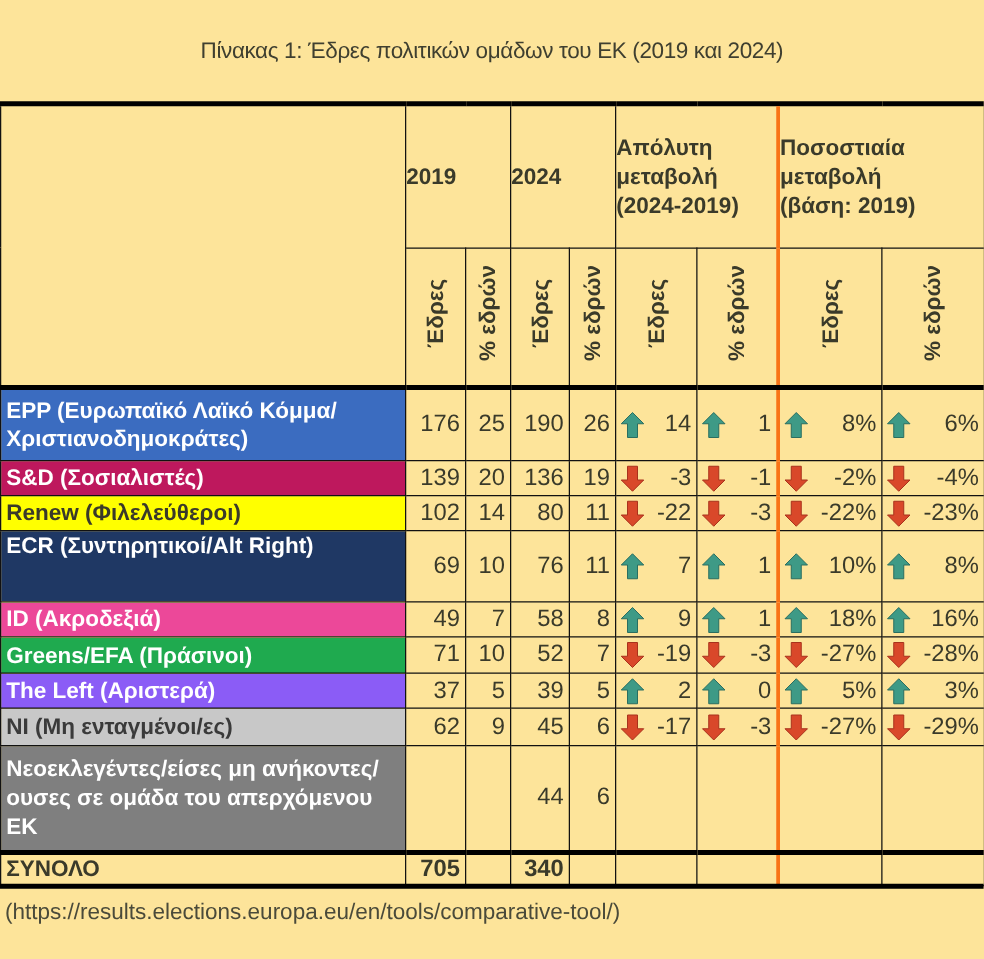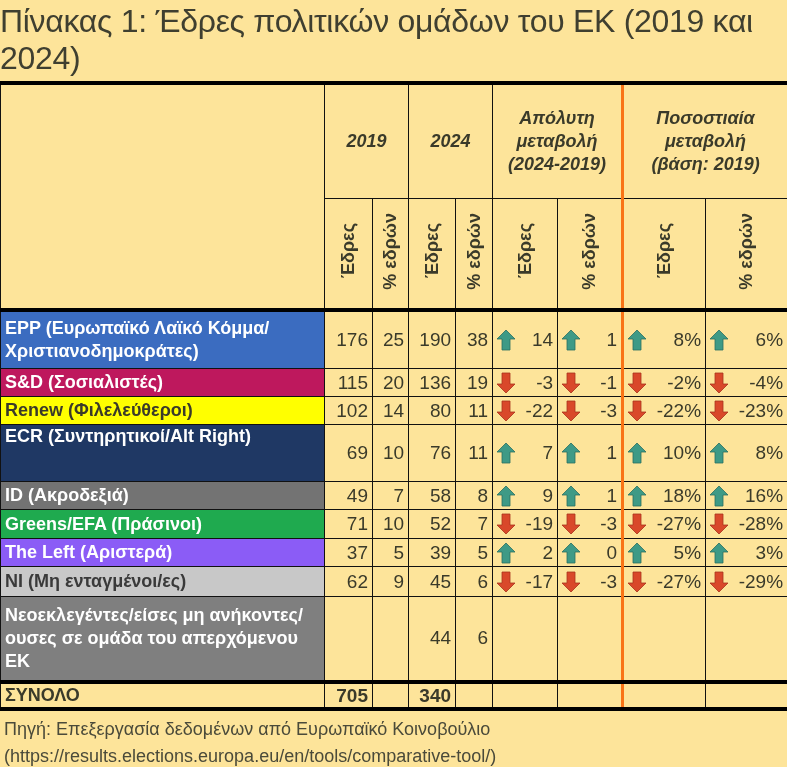--- a/index.html
+++ b/index.html
@@ -1,21 +1,21 @@
 <!DOCTYPE html>
 <html><head>
 <meta charset="utf-8">
 <style>
   html,body{margin:0;padding:0;}
   body{width:787px;height:767px;background:#fde49a;font-family:"Liberation Sans",sans-serif;color:#3a3a2a;overflow:hidden;position:relative;}
-  .title{position:absolute;left:0;top:0;width:787px;height:80px;display:flex;align-items:center;justify-content:center;font-size:32px;color:#3f3f30;letter-spacing:-0.3px;}
+  .title{position:absolute;left:0;top:0;width:787px;height:80px;display:flex;align-items:center;justify-content:center;font-size:18px;color:#3f3f30;letter-spacing:-0.3px;}
   table{position:absolute;left:0;top:81px;border-collapse:collapse;table-layout:fixed;width:787px;}
   td,th{border:1px solid #111;padding:0;overflow:hidden;}
   .thick-top{border-top:4px solid #000;}
-  .hdr{font-weight:bold;font-size:18px;text-align:center;color:#3a3a2a;line-height:23px;font-style:italic;}
+  .hdr{font-weight:bold;font-size:18px;text-align:left;color:#3a3a2a;line-height:23px;}
   .sub{height:109px;text-align:center;vertical-align:middle;}
   .vert{display:inline-block;writing-mode:vertical-rl;transform:rotate(180deg);font-weight:bold;font-size:18px;white-space:nowrap;}
   .lbl{font-weight:bold;font-size:18px;padding-left:4px;line-height:23px;vertical-align:middle;}
   .num{text-align:right;font-size:19px;padding-right:4px;vertical-align:middle;color:#3a3a2a;}
   .cell-arrow{position:relative;}
   .arrow{position:absolute;left:3px;top:50%;transform:translateY(-50%);width:20px;height:22px;}
   .bl{border-left:3px solid #f97316;}
   .footer{position:absolute;left:0;top:707px;width:787px;height:60px;padding-left:4px;font-size:18px;line-height:27px;color:#4a4a3a;border-top:4px solid #000;box-sizing:border-box;padding-top:5px;}
 </style>
 </head>
@@ -61,37 +61,37 @@
         <th class="sub bl"><span class="vert">Έδρες</span></th>
         <th class="sub"><span class="vert">% εδρών</span></th>
       </tr>
   </thead>
   <tbody id="tbody">
       <tr style="height: 59px;">
         <td class="lbl thick-top" style="background: rgb(59, 108, 192); color: rgb(255, 255, 255);">EPP (Ευρωπαϊκό Λαϊκό Κόμμα/Χριστιανοδημοκράτες)</td>
         <td class="num thick-top"><span>176</span></td>
         <td class="num thick-top"><span>25</span></td>
         <td class="num thick-top"><span>190</span></td>
-        <td class="num thick-top"><span>38</span></td>
+        <td class="num thick-top"><span>26</span></td>
         <td class="num thick-top cell-arrow"><span class="arrow"><svg viewBox="0 0 20 22" width="20" height="22">
               <path d="M10 1 L19 10 L14 10 L14 21 L6 21 L6 10 L1 10 Z" fill="#3e9a86" stroke="#2a6e60" stroke-width="0.8"></path>
             </svg></span><span>14</span></td>
         <td class="num thick-top cell-arrow"><span class="arrow"><svg viewBox="0 0 20 22" width="20" height="22">
               <path d="M10 1 L19 10 L14 10 L14 21 L6 21 L6 10 L1 10 Z" fill="#3e9a86" stroke="#2a6e60" stroke-width="0.8"></path>
             </svg></span><span>1</span></td>
         <td class="num thick-top bl cell-arrow"><span class="arrow"><svg viewBox="0 0 20 22" width="20" height="22">
               <path d="M10 1 L19 10 L14 10 L14 21 L6 21 L6 10 L1 10 Z" fill="#3e9a86" stroke="#2a6e60" stroke-width="0.8"></path>
             </svg></span><span>8%</span></td>
         <td class="num thick-top cell-arrow"><span class="arrow"><svg viewBox="0 0 20 22" width="20" height="22">
               <path d="M10 1 L19 10 L14 10 L14 21 L6 21 L6 10 L1 10 Z" fill="#3e9a86" stroke="#2a6e60" stroke-width="0.8"></path>
             </svg></span><span>6%</span></td>
       </tr>
       <tr style="height: 28px;">
         <td class="lbl" style="background: #be185d; color: rgb(255, 255, 255);">S&amp;D (Σοσιαλιστές)</td>
-        <td class="num"><span>115</span></td>
+        <td class="num"><span>139</span></td>
         <td class="num"><span>20</span></td>
         <td class="num"><span>136</span></td>
         <td class="num"><span>19</span></td>
         <td class="num cell-arrow"><span class="arrow"><svg viewBox="0 0 20 22" width="20" height="22">
               <path d="M6 1 L14 1 L14 12 L19 12 L10 21 L1 12 L6 12 Z" fill="#d9482a" stroke="#a8321c" stroke-width="0.8"></path>
             </svg></span><span>-3</span></td>
         <td class="num cell-arrow"><span class="arrow"><svg viewBox="0 0 20 22" width="20" height="22">
               <path d="M6 1 L14 1 L14 12 L19 12 L10 21 L1 12 L6 12 Z" fill="#d9482a" stroke="#a8321c" stroke-width="0.8"></path>
             </svg></span><span>-1</span></td>
         <td class="num bl cell-arrow"><span class="arrow"><svg viewBox="0 0 20 22" width="20" height="22">
@@ -133,21 +133,21 @@
               <path d="M10 1 L19 10 L14 10 L14 21 L6 21 L6 10 L1 10 Z" fill="#3e9a86" stroke="#2a6e60" stroke-width="0.8"></path>
             </svg></span><span>1</span></td>
         <td class="num bl cell-arrow"><span class="arrow"><svg viewBox="0 0 20 22" width="20" height="22">
               <path d="M10 1 L19 10 L14 10 L14 21 L6 21 L6 10 L1 10 Z" fill="#3e9a86" stroke="#2a6e60" stroke-width="0.8"></path>
             </svg></span><span>10%</span></td>
         <td class="num cell-arrow"><span class="arrow"><svg viewBox="0 0 20 22" width="20" height="22">
               <path d="M10 1 L19 10 L14 10 L14 21 L6 21 L6 10 L1 10 Z" fill="#3e9a86" stroke="#2a6e60" stroke-width="0.8"></path>
             </svg></span><span>8%</span></td>
       </tr>
       <tr style="height: 28px;">
-        <td class="lbl" style="background: #737373; color: rgb(255, 255, 255);">ID (Ακροδεξιά)</td>
+        <td class="lbl" style="background: #ec4899; color: rgb(255, 255, 255);">ID (Ακροδεξιά)</td>
         <td class="num"><span>49</span></td>
         <td class="num"><span>7</span></td>
         <td class="num"><span>58</span></td>
         <td class="num"><span>8</span></td>
         <td class="num cell-arrow"><span class="arrow"><svg viewBox="0 0 20 22" width="20" height="22">
               <path d="M10 1 L19 10 L14 10 L14 21 L6 21 L6 10 L1 10 Z" fill="#3e9a86" stroke="#2a6e60" stroke-width="0.8"></path>
             </svg></span><span>9</span></td>
         <td class="num cell-arrow"><span class="arrow"><svg viewBox="0 0 20 22" width="20" height="22">
               <path d="M10 1 L19 10 L14 10 L14 21 L6 21 L6 10 L1 10 Z" fill="#3e9a86" stroke="#2a6e60" stroke-width="0.8"></path>
             </svg></span><span>1</span></td>
@@ -234,15 +234,14 @@
         <td class="num thick-top" style="font-weight: bold;"></td>
         <td class="num thick-top" style="font-weight: bold;"></td>
         <td class="num thick-top" style="font-weight: bold;"></td>
         <td class="num thick-top bl" style="font-weight: bold;"></td>
         <td class="num thick-top" style="font-weight: bold;"></td>
       </tr>
     </tbody>
 </table>
 
 <div class="footer">
-  <div>Πηγή: Επεξεργασία δεδομένων από Ευρωπαϊκό Κοινοβούλιο</div>
   <div>(https://results.elections.europa.eu/en/tools/comparative-tool/)</div>
 </div>
 
 </body></html>

